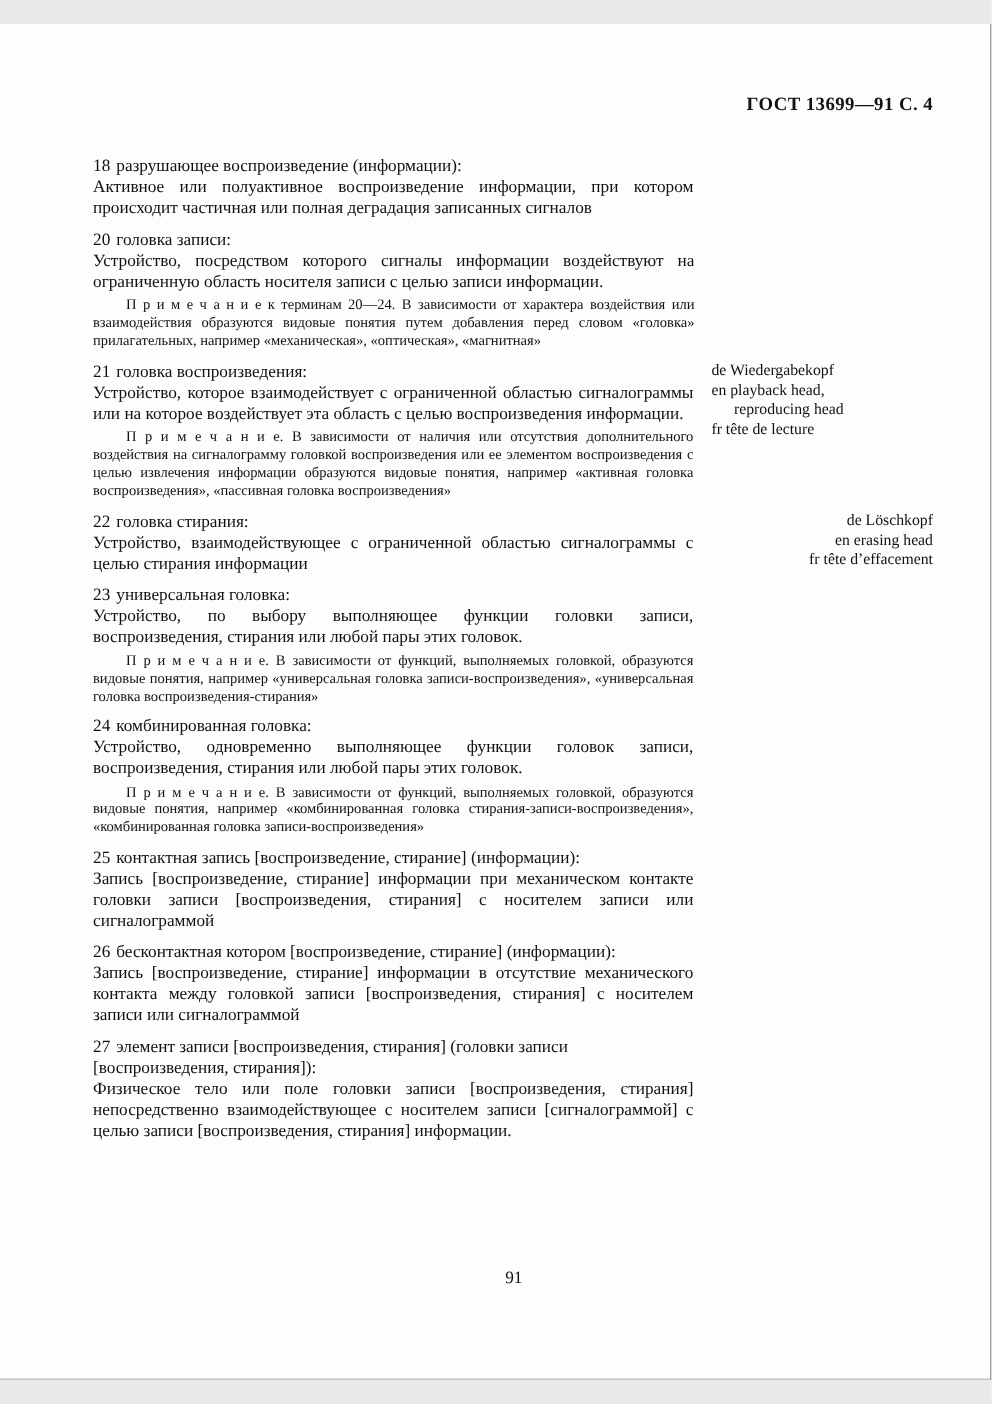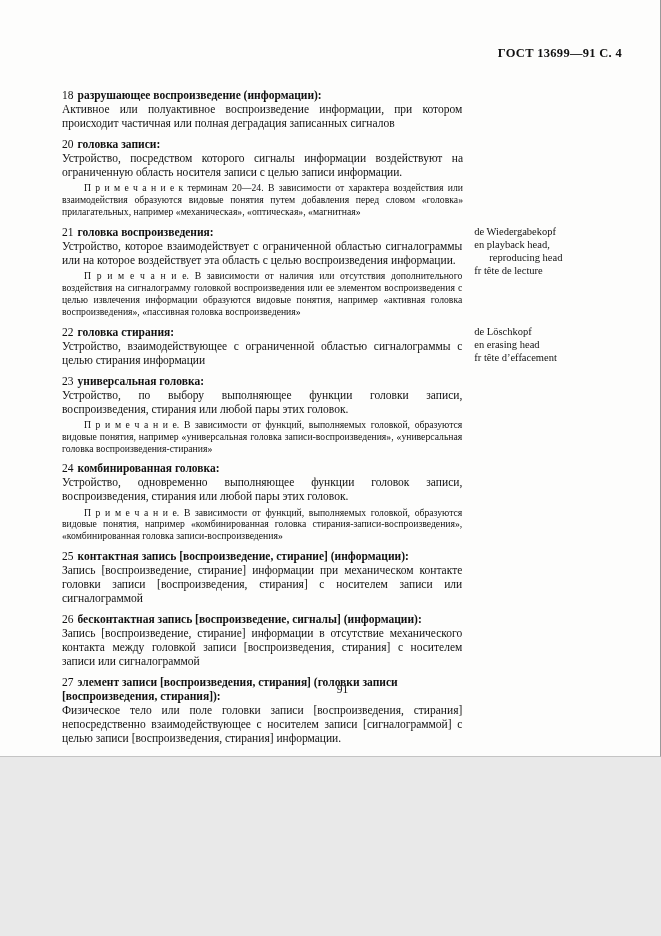--- a/index.html
+++ b/index.html
@@ -1,22 +1,22 @@
 <!DOCTYPE html>
 <html><head>
 <meta charset="utf-8">
 <style>
   * { box-sizing: border-box; margin: 0; padding: 0; }
   html, body { background: #e9e9e9; }
   body { font-family: "Liberation Serif", serif; color: #111; }
 
   .page {
     width: 661px;
-    height: 757px;
-    margin: 0 auto;
+    height: 904px;
+    margin: 16px auto;
     background: #fdfdfc;
     position: relative;
     padding: 46px 38px 0 62px;
     border-right: 1px solid #9a9a9a;
     border-bottom: 1px solid #c4c4c4;
     overflow: hidden;
   }
 
   .doc-header {
     text-align: right;
@@ -35,21 +35,21 @@
     line-height: 1.25;
   }
   .side .cont { padding-left: 15px; }
 
   .heading {
     font-size: 11.5px;
     line-height: 1.22;
     margin-top: 7px;
   }
   .heading .num { font-weight: normal; padding-right: 4px; }
-  .heading .ttl { font-weight: bold; }
+  .heading .ttl { font-weight: normal; }
 
   .def {
     font-size: 11.5px;
     line-height: 1.22;
     text-align: justify;
   }
 
   .note {
     font-size: 9.7px;
     line-height: 1.23;
@@ -103,21 +103,21 @@
       <div class="cont">reproducing head</div>
       <div>fr tête de lecture</div>
     </div>
   </section>
 
   <section class="term">
     <div class="main">
       <p class="heading"><span class="num">22</span><span class="ttl">головка стирания:</span></p>
       <p class="def">Устройство, взаимодействующее с ограниченной областью сигналограммы с целью стирания информации</p>
     </div>
-    <div class="side" style="padding-top:7px;">
+    <div class="side" style="padding-top:7px;text-align:right;">
       <div>de Löschkopf</div>
       <div>en erasing head</div>
       <div>fr tête d’effacement</div>
     </div>
   </section>
 
   <section class="term">
     <div class="main">
       <p class="heading"><span class="num">23</span><span class="ttl">универсальная головка:</span></p>
       <p class="def">Устройство, по выбору выполняющее функции головки записи, воспроизведения, стирания или любой пары этих головок.</p>
@@ -138,21 +138,21 @@
   <section class="term">
     <div class="main">
       <p class="heading"><span class="num">25</span><span class="ttl">контактная запись [воспроизведение, стирание] (информации):</span></p>
       <p class="def">Запись [воспроизведение, стирание] информации при механическом контакте головки записи [воспроизведения, стирания] с носителем записи или сигналограммой</p>
     </div>
     <div class="side"></div>
   </section>
 
   <section class="term">
     <div class="main">
-      <p class="heading"><span class="num">26</span><span class="ttl">бесконтактная запись [воспроизведение, сигналы] (информации):</span></p>
+      <p class="heading"><span class="num">26</span><span class="ttl">бесконтактная котором [воспроизведение, стирание] (информации):</span></p>
       <p class="def">Запись [воспроизведение, стирание] информации в отсутствие механического контакта между головкой записи [воспроизведения, стирания] с носителем записи или сигналограммой</p>
     </div>
     <div class="side"></div>
   </section>
 
   <section class="term">
     <div class="main">
       <p class="heading"><span class="num">27</span><span class="ttl">элемент записи [воспроизведения, стирания] (головки записи [воспроизведения, стирания]):</span></p>
       <p class="def">Физическое тело или поле головки записи [воспроизведения, стирания] непосредственно взаимодействующее с носителем записи [сигналограммой] с целью записи [воспроизведения, стирания] информации.</p>
     </div>

